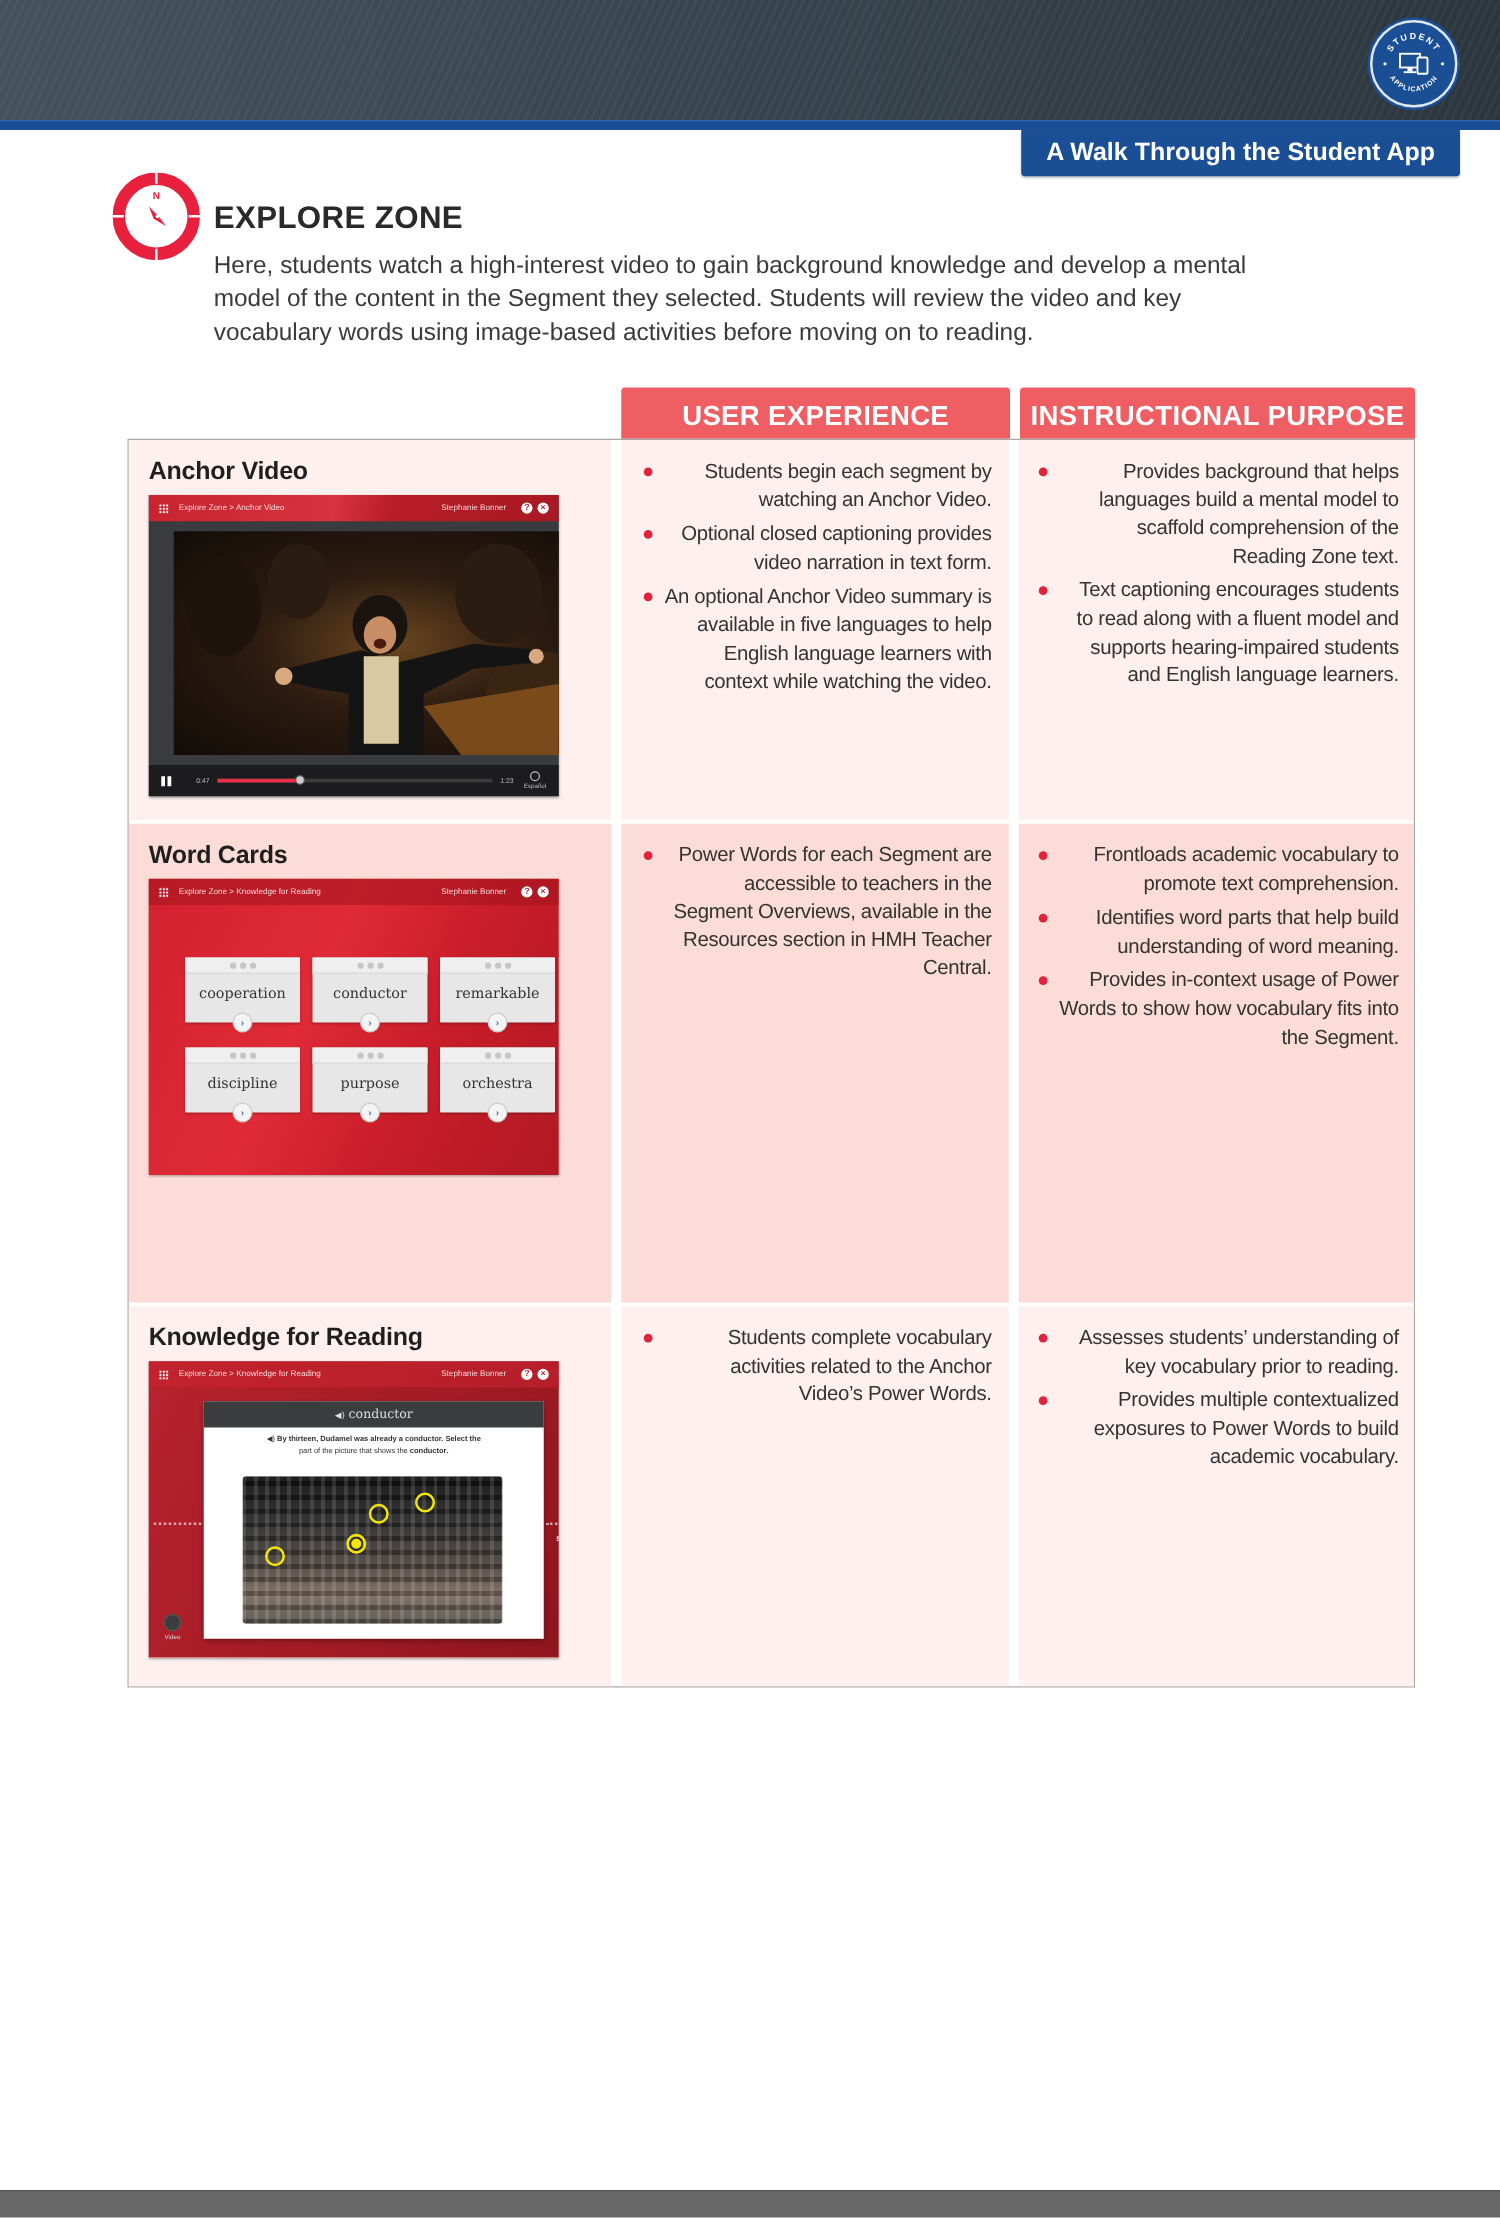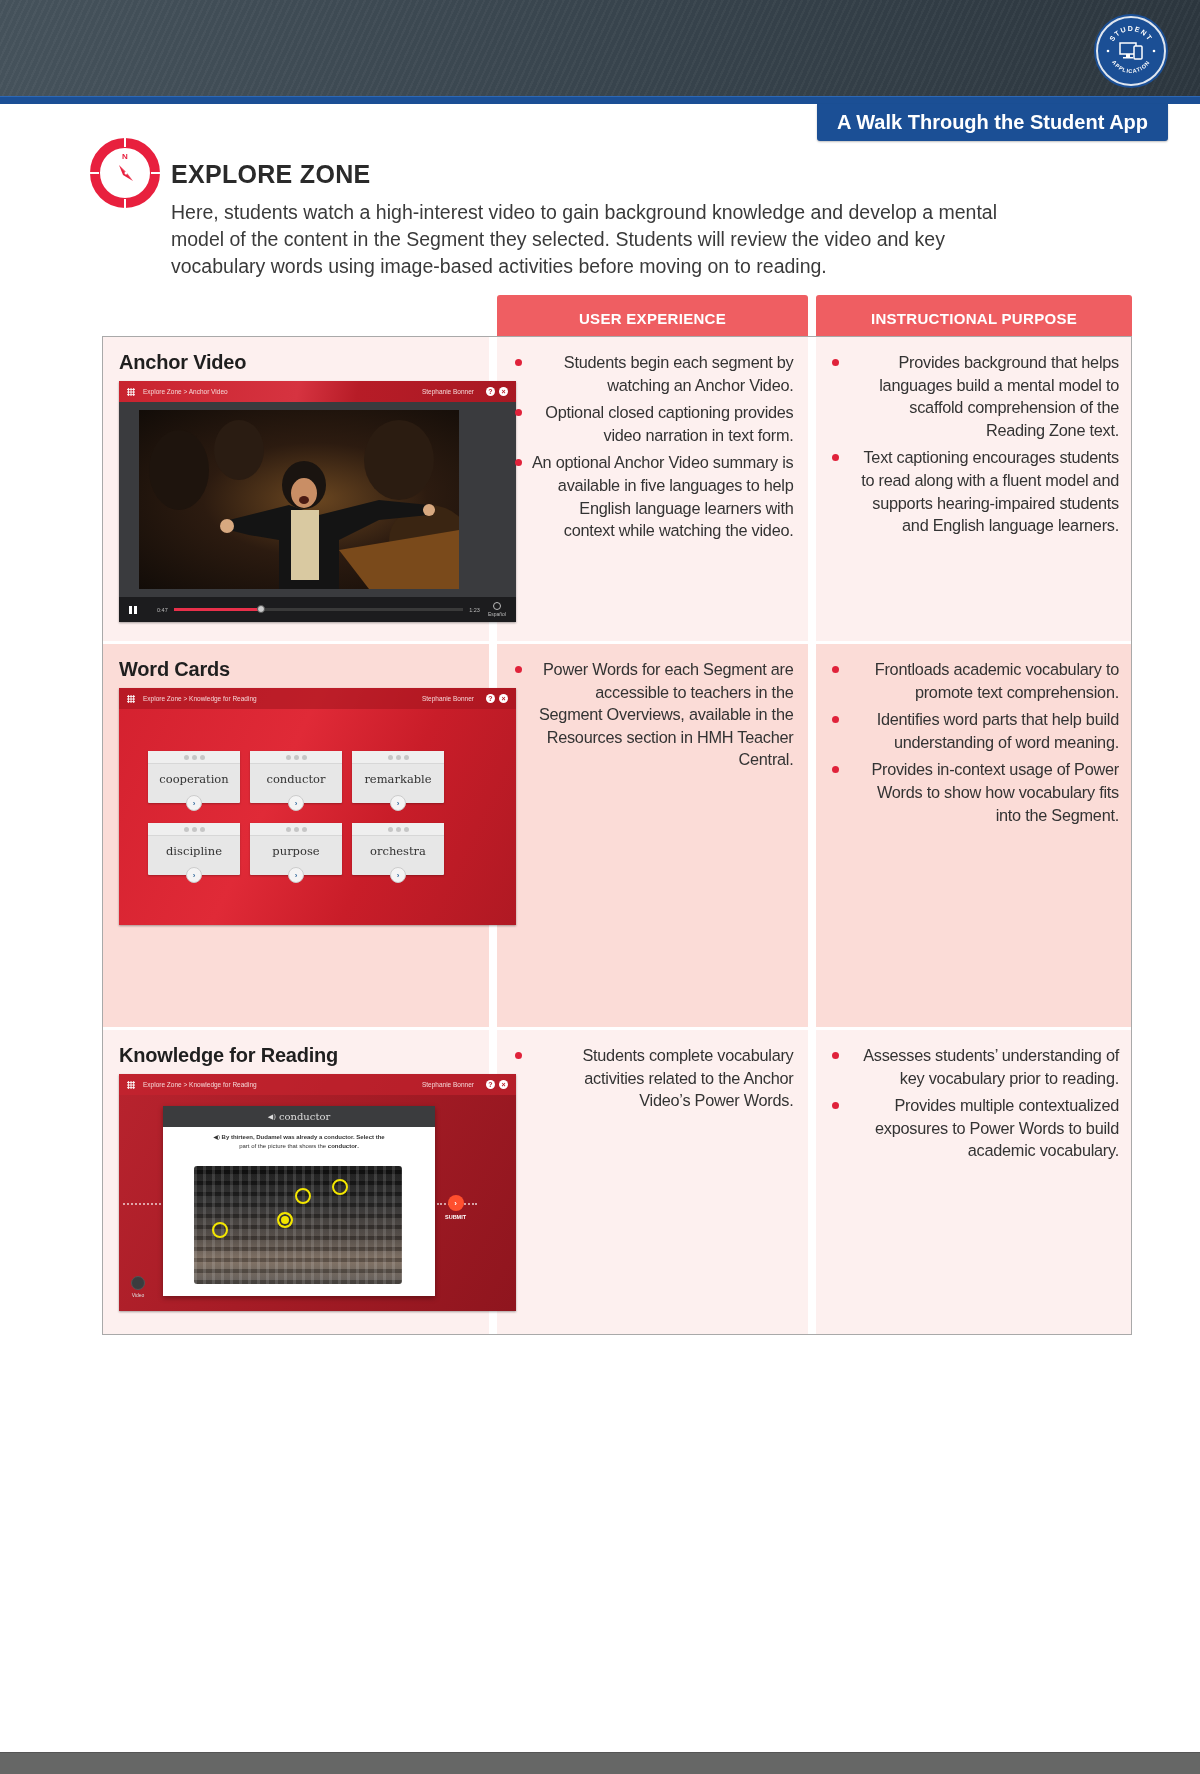--- a/index.html
+++ b/index.html
@@ -30,29 +30,29 @@
     border-radius: 0 0 3px 3px; box-shadow: 0 1px 2px rgba(0,0,0,0.25);
   }
 
   
   .zone-icon { position: absolute; left: 90px; top: 138px; width: 70px; height: 70px; }
   .zone-title { position: absolute; left: 171px; top: 160px; font-size: 25px; font-weight: bold; color: #2a2a2a; letter-spacing: 0.3px; }
   .zone-desc { position: absolute; left: 171px; top: 199px; width: 850px; font-size: 19.5px; line-height: 27px; color: #3a3a3a; }
 
   
   .col-head {
-    position: absolute; top: 295px; height: 46px; background: #ef5e62; color: #fff;
-    font-size: 15px; font-weight: bold; letter-spacing: 0.3px;
+    position: absolute; top: 310px; height: 46px; background: #ef5e62; color: #fff;
+    font-size: 22px; font-weight: bold; letter-spacing: 0.3px;
     display: flex; align-items: center; justify-content: center; border-radius: 3px 3px 0 0;
   }
   .col-head.ux { left: 497px; width: 311px; }
   .col-head.ip { left: 816px; width: 316px; }
 
   .table {
-    position: absolute; left: 102px; top: 336px; width: 1030px; height: 999px;
+    position: absolute; left: 102px; top: 351px; width: 1030px; height: 999px;
     border: 1.5px solid #a9a9a9; background: #fff;
   }
   .row { position: absolute; left: 0; width: 100%; display: flex; }
   .row.r1 { top: 0; height: 304px; }
   .row.r2 { top: 307px; height: 383px; }
   .row.r3 { top: 693px; height: 304px; }
   .cell { height: 100%; }
   .row.light .cell { background: #fdf0ef; }
   .row.dark .cell { background: #fbdcd7; }
   .cell.c1 { width: 386px; margin-right: 8px; padding: 14px 16px 0 16px; }
@@ -64,21 +64,21 @@
   ul.bullets { list-style: none; text-align: right; }
   ul.bullets li {
     position: relative; padding-left: 18px; font-size: 16.3px; line-height: 22.6px; color: #333;
     margin-bottom: 5px; font-family: "Liberation Sans Narrow", "Liberation Sans", sans-serif; letter-spacing: -0.25px;
   }
   ul.bullets li::before {
     content: ""; position: absolute; left: 2px; top: 8px; width: 7px; height: 7px; border-radius: 50%; background: #e0223a;
   }
 
   
-  .shot { position: relative; width: 397px; overflow: hidden; box-shadow: 0 1px 2px rgba(0,0,0,0.35); }
+  .shot { position: relative; width: 328px; overflow: hidden; box-shadow: 0 1px 2px rgba(0,0,0,0.35); }
   .appbar {
     height: 21px; display: flex; align-items: center; padding: 0 8px; color: #f5d7d7; font-size: 6.5px;
     background: linear-gradient(100deg, #c8232e 0%, #d63340 45%, #b71c27 60%, #a81923 100%);
   }
   .grid-ic { width: 8px; height: 8px; margin-right: 8px;
     background-image: radial-gradient(circle, #fff 0.9px, transparent 1.1px); background-size: 2.7px 2.7px; }
   .crumb { flex: 1; }
   .user { margin-right: 8px; }
   .circ-ic { width: 9px; height: 9px; border-radius: 50%; background: #fff; color: #b71c27; font-size: 7px; font-weight: bold;
     display: flex; align-items: center; justify-content: center; margin-left: 4px; }

